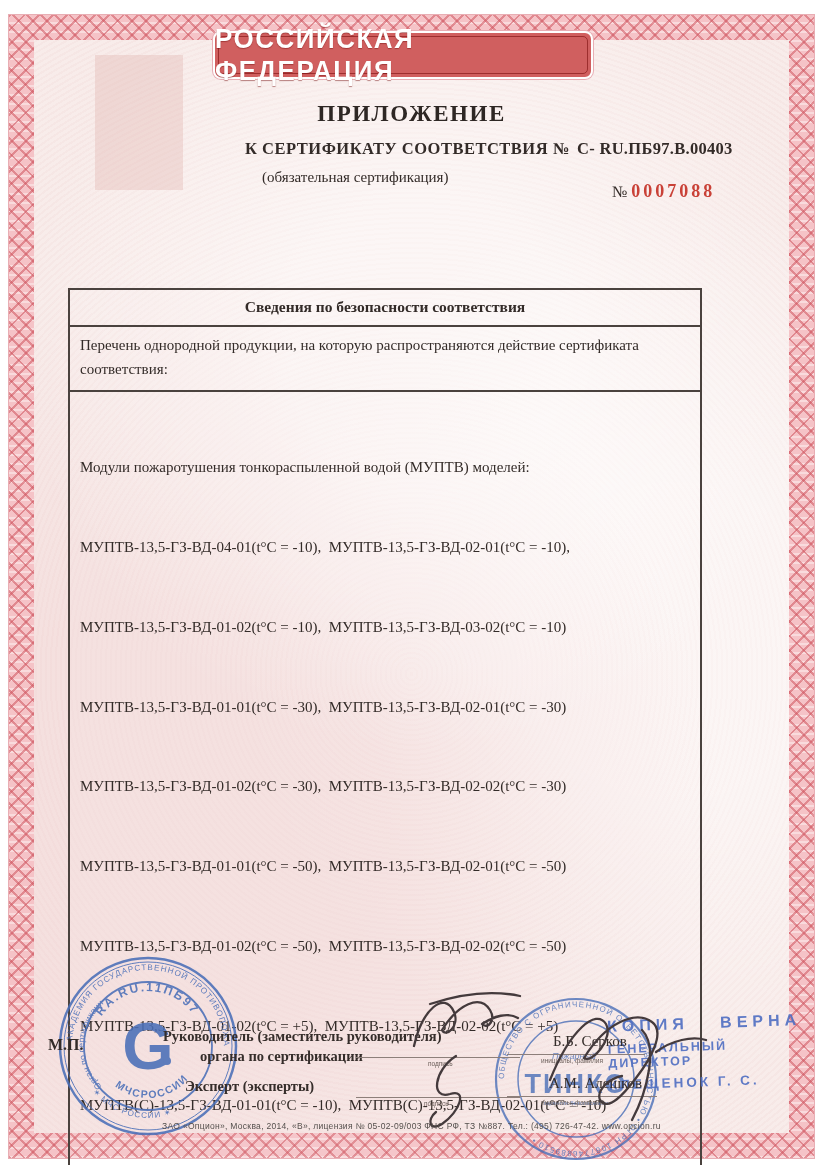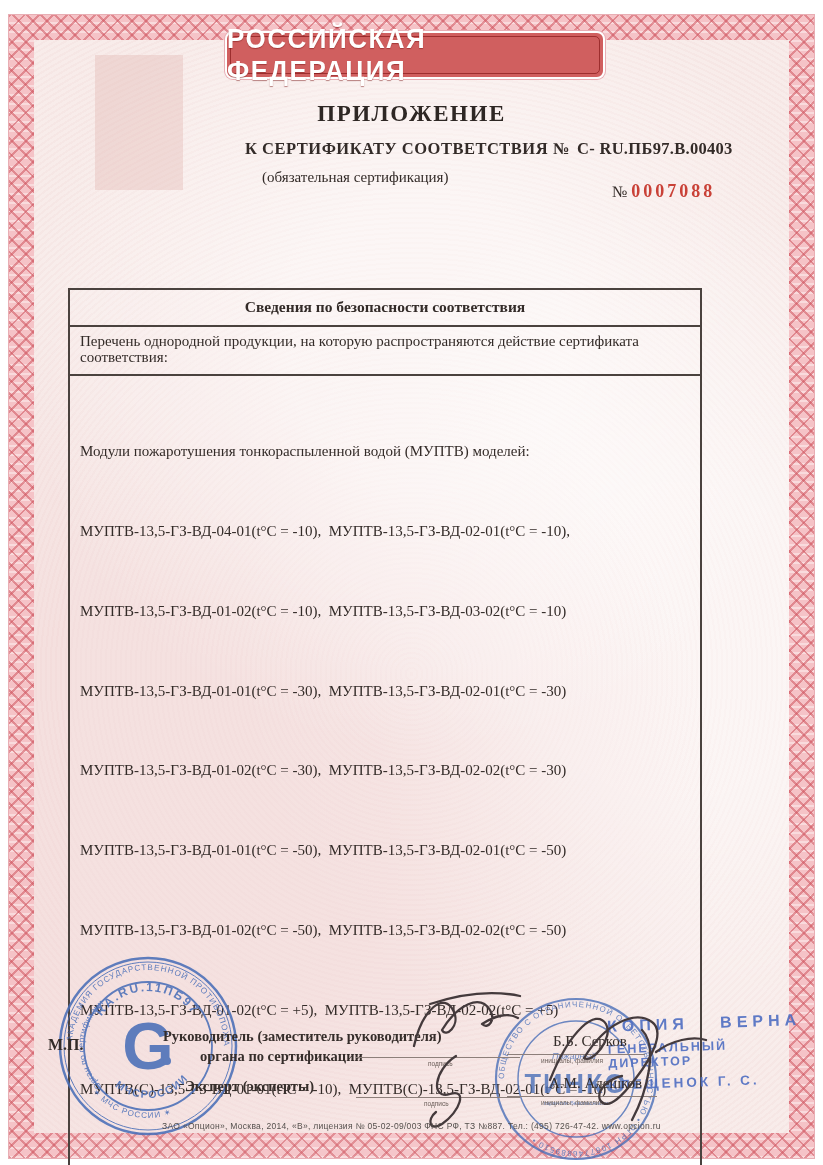--- a/index.html
+++ b/index.html
@@ -18,38 +18,38 @@
     background-image:
       radial-gradient(circle at 52% 28%, rgba(255,255,255,.55) 0 16%, transparent 46%),
       radial-gradient(circle at 18% 72%, rgba(240,206,206,.4) 0 22%, transparent 55%),
       radial-gradient(circle at 85% 55%, rgba(255,255,255,.5) 0 18%, transparent 50%),
       repeating-radial-gradient(circle at 50% 58%, rgba(218,158,158,.07) 0 2px, transparent 2px 5px);}
   .scan-shade{position:absolute;left:95px;top:55px;width:88px;height:135px;
     background:rgba(224,178,172,.35);}
   
   .banner{position:absolute;left:213px;top:31px;width:376px;height:44px;
     background:#d05f5f;border:2px solid #ffffff;border-radius:8px;
-    box-shadow:0 0 0 1px #e8aeb4;display:flex;align-items:center;justify-content:center;margin-left:12px;}
+    box-shadow:0 0 0 1px #e8aeb4;display:flex;align-items:center;justify-content:center;}
   .banner .inner{position:absolute;inset:3px;border:1.5px solid rgba(140,30,30,.75);border-radius:5px;}
   .banner .txt{position:relative;color:#ffffff;font-family:"Liberation Sans",sans-serif;
     font-weight:bold;font-size:26px;letter-spacing:1.5px;transform:scaleY(1.05);
     text-shadow:0 1px 1px rgba(120,20,20,.5);}
   .h-title{position:absolute;left:0;width:100%;top:101px;text-align:center;
     font-size:23px;font-weight:bold;letter-spacing:1.5px;color:#2e2724;}
   .h-sub{position:absolute;left:245px;top:139px;font-size:16.5px;font-weight:bold;letter-spacing:.5px;}
   .h-code{position:absolute;left:577px;top:139px;font-size:16.5px;font-weight:bold;letter-spacing:.3px;}
   .h-type{position:absolute;left:262px;top:169px;font-size:15px;}
   .h-no{position:absolute;left:612px;top:181px;font-size:16px;font-family:Liberation Serif, serif;}
   .h-no .digits{color:#c94137;font-weight:bold;font-size:18px;letter-spacing:3px;}
   
   .cert-table{position:absolute;left:68px;top:288px;width:630px;
     border:2px solid #4a423e;background:rgba(255,255,255,.06);}
   .t-title{padding:8px 6px 9px;text-align:center;font-weight:bold;font-size:15.5px;
     border-bottom:2px solid #4a423e;}
-  .t-intro{padding:6px 10px 9px;font-size:15px;line-height:16px;border-bottom:2px solid #4a423e;}
+  .t-intro{padding:6px 10px 9px;font-size:15px;line-height:24px;border-bottom:2px solid #4a423e;}
   .t-models{padding:9px 10px 16px;font-size:15px;line-height:26.6px;white-space:pre-wrap;}
   
   .lbl{position:absolute;font-size:14.5px;font-weight:600;color:#352d2a;}
   .mp{position:absolute;left:48px;top:1036px;font-size:16px;font-weight:bold;}
   .sig-line{position:absolute;height:1px;background:#8d7f7a;}
   .cap{position:absolute;font-size:6.5px;color:#6b5f5a;font-family:"Liberation Sans",sans-serif;}
   .name{position:absolute;font-size:15px;color:#352d2a;}
   
   .stamp-svg{position:absolute;opacity:.88;}
   .copy-stamp{position:absolute;left:608px;top:1014px;width:210px;transform:rotate(-2deg);

